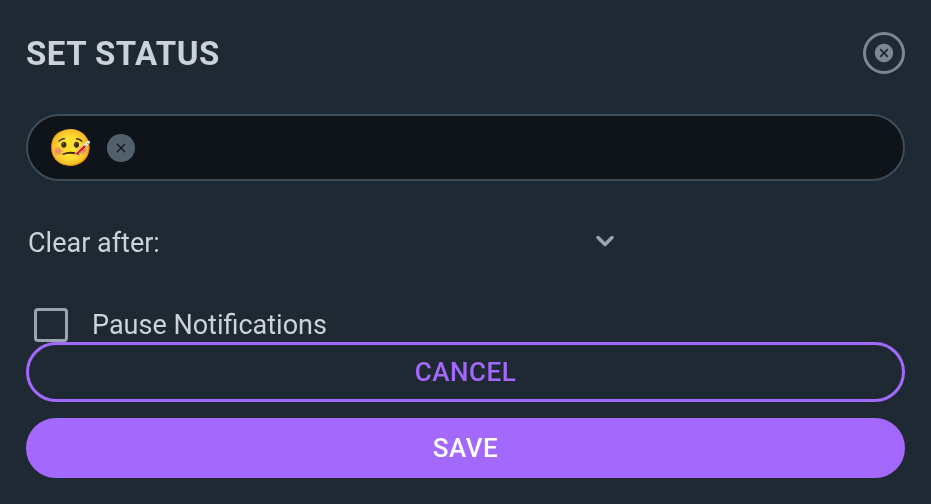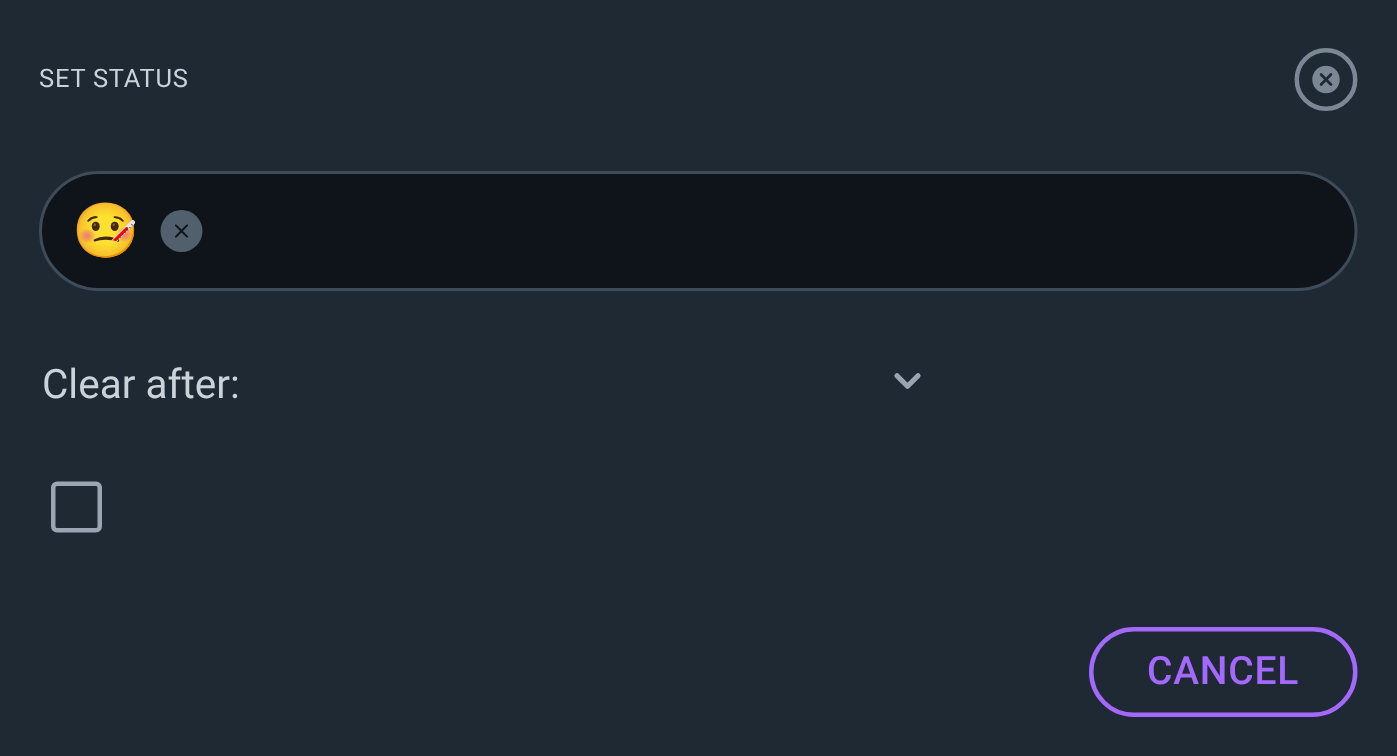--- a/index.html
+++ b/index.html
@@ -18,22 +18,22 @@
       flex-direction: column;
       overflow: hidden;
     }
     .header {
       display: flex;
       justify-content: space-between;
       align-items: center;
       margin-bottom: 40px;
     }
     .header-title {
-      font-size: 17px;
-      font-weight: 400;
+      font-size: 33px;
+      font-weight: 700;
       letter-spacing: 0.5px;
       color: #cbd2d9;
     }
     .close-btn {
       width: 42px;
       height: 42px;
       border-radius: 50%;
       border: 3px solid #7b8794;
       background: transparent;
       display: flex;
@@ -134,20 +134,21 @@
     }
     .pause-label {
       font-size: 27px;
       color: #cbd2d9;
     }
     .footer {
       margin-top: auto;
       display: flex;
       justify-content: flex-end;
       gap: 16px;
+      flex-direction: column;
     }
     .btn {
       height: 60px;
       border-radius: 30px;
       font-size: 26px;
       font-weight: 500;
       letter-spacing: 0.5px;
       padding: 0 36px;
       cursor: pointer;
       display: flex;
@@ -193,17 +194,19 @@
   <span class="clear-after-spacer"></span>
   <button class="chevron-btn">
     <svg viewBox="0 0 24 24" fill="none" stroke="currentColor" stroke-width="3" stroke-linecap="round" stroke-linejoin="round">
       <polyline points="6 9 12 15 18 9"></polyline>
     </svg>
   </button>
 </div>
 
 <div class="pause-row">
   <button class="checkbox"></button>
+  <span class="pause-label">Pause Notifications</span>
 </div>
 
 <div class="footer">
   <button class="btn btn-cancel">CANCEL</button>
+  <button class="btn btn-save">SAVE</button>
 </div>
 
 </body></html>

